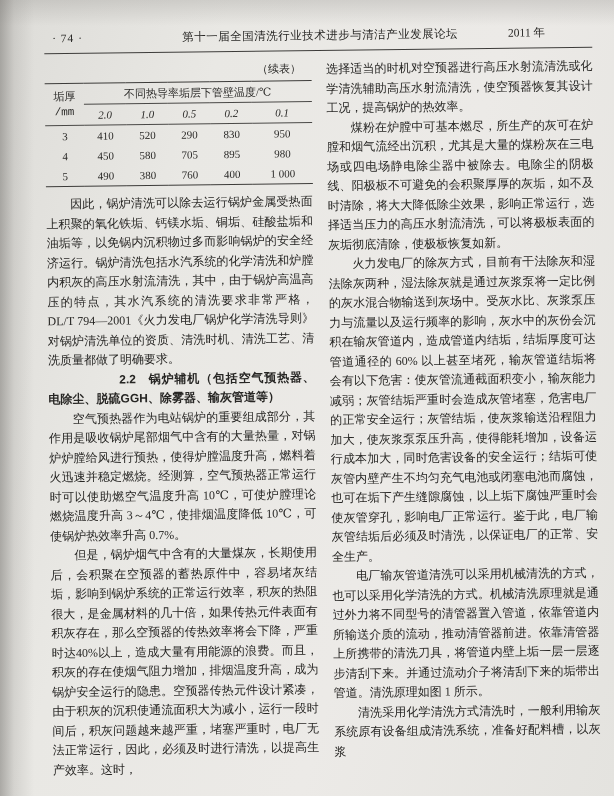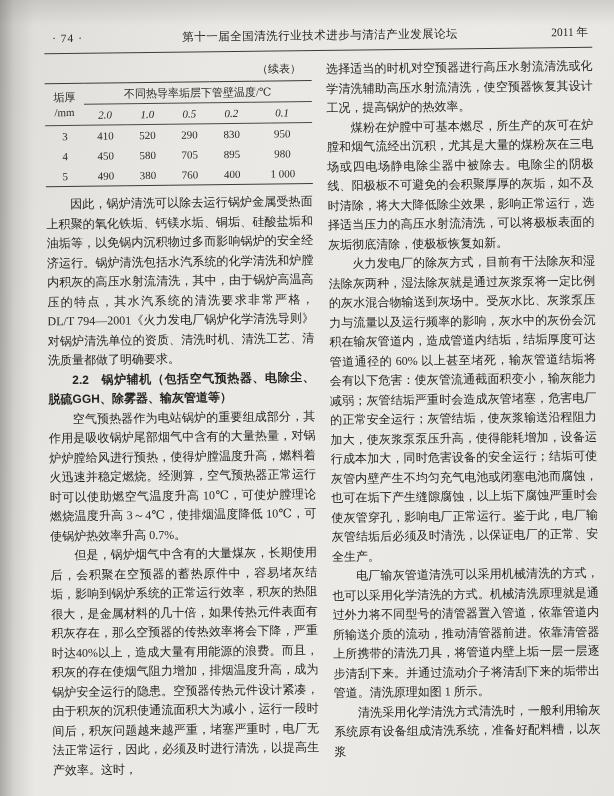--- a/index.html
+++ b/index.html
@@ -23,48 +23,49 @@
   }
   
   .hdr{
     display:flex;align-items:baseline;
     font-size:11.5px;
     padding:0 4px 7px 8px;
     border-bottom:1.4px solid #3d3c3a;
   }
   .hdr .pageno{width:80px;letter-spacing:1px;}
   .hdr .title{flex:1;text-align:center;letter-spacing:.5px;}
-  .hdr .year{width:80px;text-align:right;}
+  .hdr .year{width:80px;text-align:left;}
   
   .cols{display:flex;gap:15px;margin-top:9px;}
   .col{flex:1;min-width:0;font-size:12px;line-height:19.5px;text-align:justify;text-justify:inter-ideograph;}
   .col p{margin:0;text-indent:2em;}
   .col p.noindent{text-indent:0;}
   .continued{text-align:right;font-size:11px;padding-right:10px;line-height:17px;margin:0;text-indent:0;}
   .section-heading{
     text-indent:0;
     font-family:"Liberation Sans","DejaVu Sans",sans-serif;
     font-weight:bold;font-size:12px;line-height:19.5px;
   }
-  .section-heading .sec-no{margin-right:1em;}
+  .section-heading .sec-no{margin-right:1em;margin-left:47px;}
   
   table.data{
     width:100%;border-collapse:collapse;
     font-size:11px;line-height:15px;
     margin:3px 0 8px 0;
     border-top:1.4px solid #3d3c3a;
     border-bottom:1.4px solid #3d3c3a;
     color:#2b2a28;
   }
   table.data td,table.data th{
     font-weight:normal;text-align:center;padding:2.5px 2px;
   }
   th.corner{
     text-align:left;padding-left:6px;vertical-align:middle;
     border-bottom:1px solid #4a4947;
+    font-family:Liberation Mono, monospace;
   }
   th.span-head{border-bottom:1px solid #4a4947;}
   tr.cond-row th{border-bottom:1px solid #4a4947;font-style:italic;}
 </style>
 </head>
 <body>
 
 <div class="scan-page">
   <div class="content">
 

